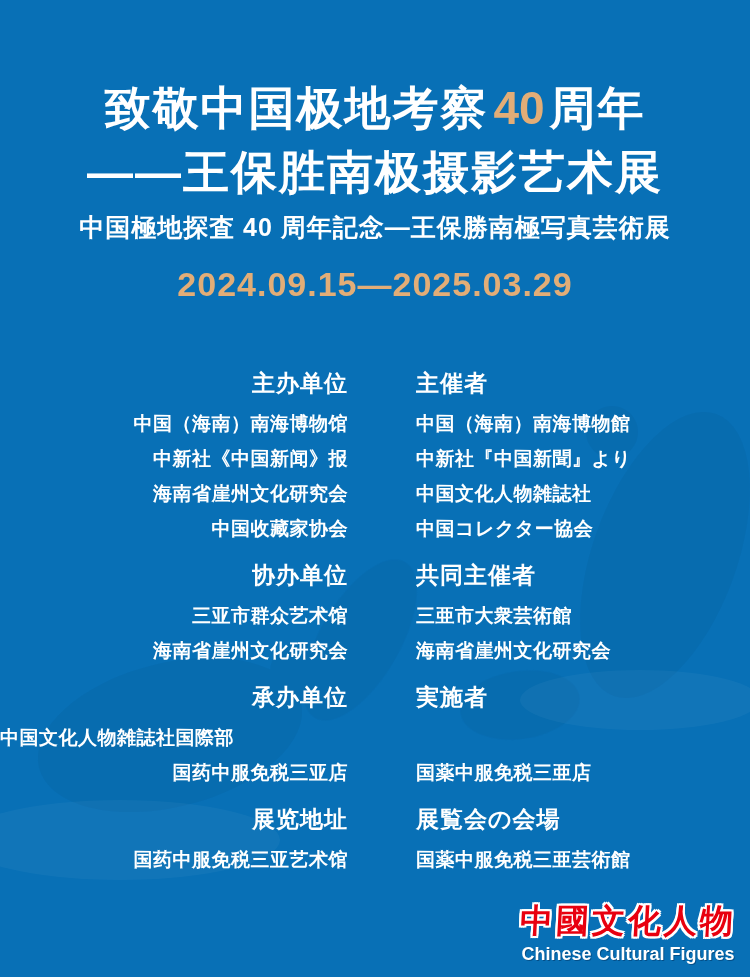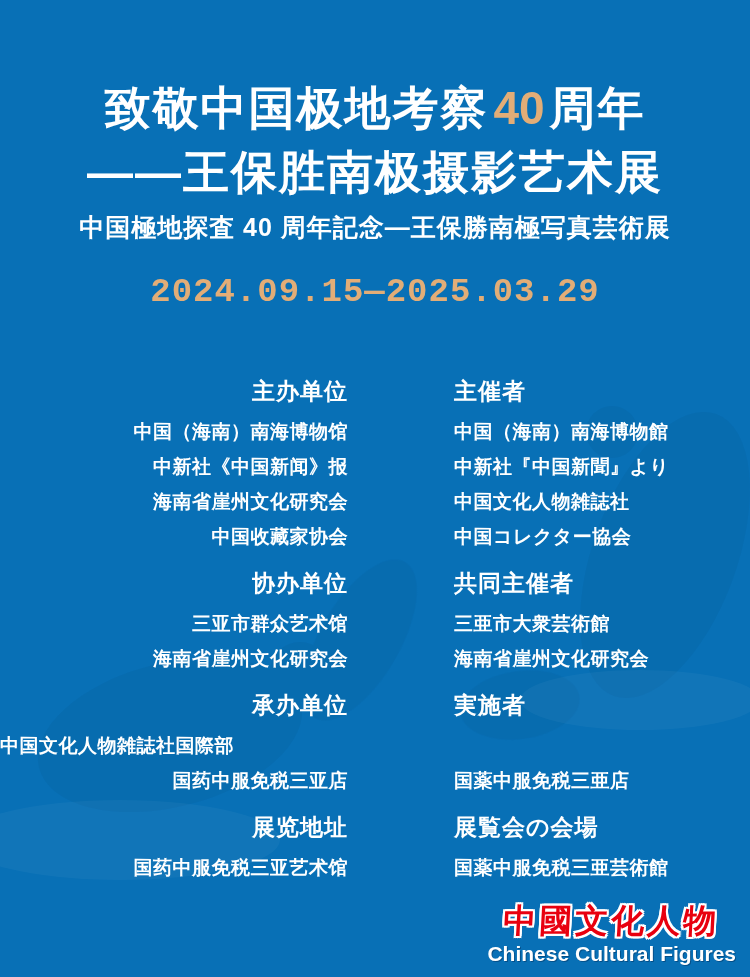--- a/index.html
+++ b/index.html
@@ -45,36 +45,35 @@
   .subtitle {
     margin-top: 6px;
     font-size: 25px;
     font-weight: 700;
     line-height: 34px;
     letter-spacing: 1px;
     white-space: nowrap;
     text-align: center;
   }
   .date-range {
-    margin-top: 26px;
+    margin-top: 18px;
     font-size: 34px;
     font-weight: 800;
     line-height: 44px;
     letter-spacing: 1px;
     color: var(--accent-gold, #e2ad77);
-    font-family: Liberation Mono, monospace;
   }
 
   
   .sections { margin-top: 62px; }
   .section + .section { margin-top: 14px; }
   .sec-row {
     display: grid;
     grid-template-columns: 348px 1fr;
-    column-gap: 106px;
+    column-gap: 68px;
   }
   .col-l { text-align: right; }
   .col-r { text-align: left; }
   .sec-header .col-l, .sec-header .col-r {
     font-size: 23px;
     font-weight: 800;
     line-height: 30px;
     letter-spacing: 1px;
   }
   .sec-header { margin-bottom: 8px; }
@@ -101,21 +100,21 @@
     line-height: 40px;
     color: var(--logo-red, #e8000f);
     text-shadow:
       -2px -2px 0 #fff, 2px -2px 0 #fff, -2px 2px 0 #fff, 2px 2px 0 #fff,
       0 -2px 0 #fff, 0 2px 0 #fff, -2px 0 0 #fff, 2px 0 0 #fff;
     white-space: nowrap;
     transform: skewX(-3deg);
   }
   .logo-en {
     margin-top: 2px;
-    font-size: 21px;
+    font-size: 18px;
     font-weight: 800;
     line-height: 22px;
     color: #ffffff;
     text-shadow: 1px 1px 0 rgba(0,40,80,0.45);
     letter-spacing: 0;
     white-space: nowrap;
     text-align: center;
   }
 </style>
 </head>

